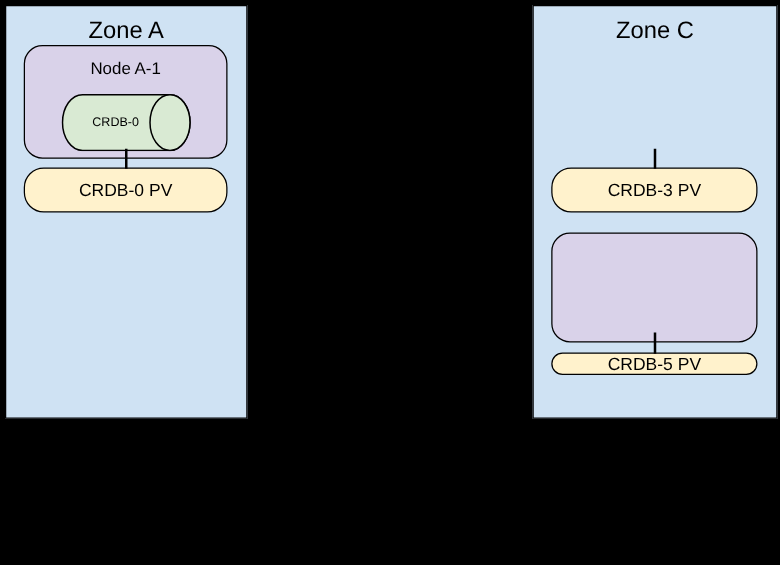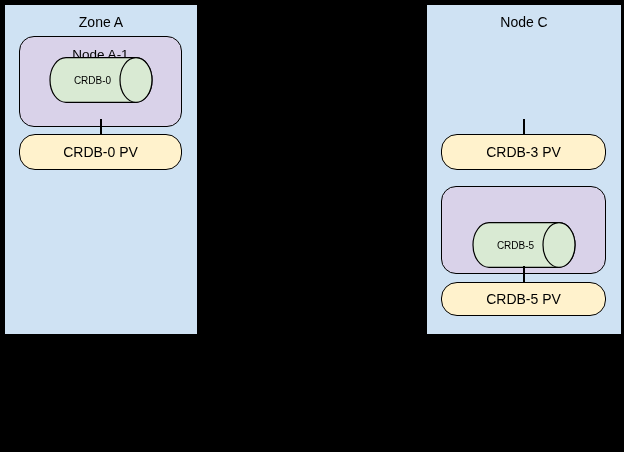--- a/index.html
+++ b/index.html
@@ -25,21 +25,21 @@
   }
   .zone-a { left: 4px;   width: 194px; }
   .zone-b { left: 212px; width: 199px; }
   .zone-c { left: 426px; width: 196px; }
   .zone-title {
     position: absolute;
     top: 9px;
     left: 0;
     width: 100%;
     text-align: center;
-    font-size: 14px;
+    font-size: 19px;
     color: #000000;
   }
   .node {
     position: absolute;
     left: 14px;
     right: 15px;
     background: var(--node_fill, #d9d2e9);
     border: 1px solid var(--border, #000000);
     border-radius: 15px;
   }
@@ -51,21 +51,21 @@
     font-size: 13.5px;
     color: #000000;
   }
   .cylinder {
     position: absolute;
     left: 50%;
     transform: translateX(-50%);
     width: 104px;
     height: 46px;
   }
-  .cyl-row1 { top: 20px; }
+  .cyl-row1 { top: 38px; }
   .cyl-row2 { top: 35px; }
   .cylinder svg { display: block; width: 104px; height: 46px; }
   .cyl-label {
     position: absolute;
     top: 0;
     left: 0;
     width: 88px;
     height: 46px;
     display: flex;
     align-items: center;
@@ -91,21 +91,21 @@
     border: 1px solid var(--border, #000000);
     border-radius: 16px;
     display: flex;
     align-items: center;
     justify-content: center;
     font-size: 14px;
     color: #000000;
     z-index: 1;
   }
   .pv-row1 { top: 129px; height: 36px; }
-  .pv-row2 { top: 277px; height: 34px; }
+  .pv-row2 { top: 277px; height: 18px; }
 </style>
 </head>
 <body>
 
 <div id="canvas">
 
   <div class="zone zone-a">
     <div class="zone-title">Zone A</div>
     <div class="node node-row1">
       <div class="node-label">Node A-1</div>
@@ -118,33 +118,26 @@
       </div>
     </div>
     <div class="connector conn-row1"></div>
     <div class="pv pv-row1">
       <span>CRDB-0 PV</span>
     </div>
   </div>
 
 
   <div class="zone zone-c">
-    <div class="zone-title">Node C</div>
+    <div class="zone-title">Zone C</div>
     <div class="connector conn-row1"></div>
     <div class="pv pv-row1">
       <span>CRDB-3 PV</span>
     </div>
     <div class="node node-row2">
-      <div class="cylinder cyl-row2">
-        <svg viewBox="0 0 104 46">
-          <path d="M17,0.7 H87 A16,22.3 0 0 1 87,45.3 H17 A16,22.3 0 0 1 17,0.7 Z" style="fill:var(--cylinder_fill,#d9ead3);stroke:var(--border,#000);stroke-width:1.2"></path>
-          <ellipse cx="87" cy="23" rx="16" ry="22.3" style="fill:var(--cylinder_fill,#d9ead3);stroke:var(--border,#000);stroke-width:1.2"></ellipse>
-        </svg>
-        <span class="cyl-label">CRDB-5</span>
-      </div>
     </div>
     <div class="connector conn-row2"></div>
     <div class="pv pv-row2">
       <span>CRDB-5 PV</span>
     </div>
   </div>
 
 </div>
 
 </body></html>

